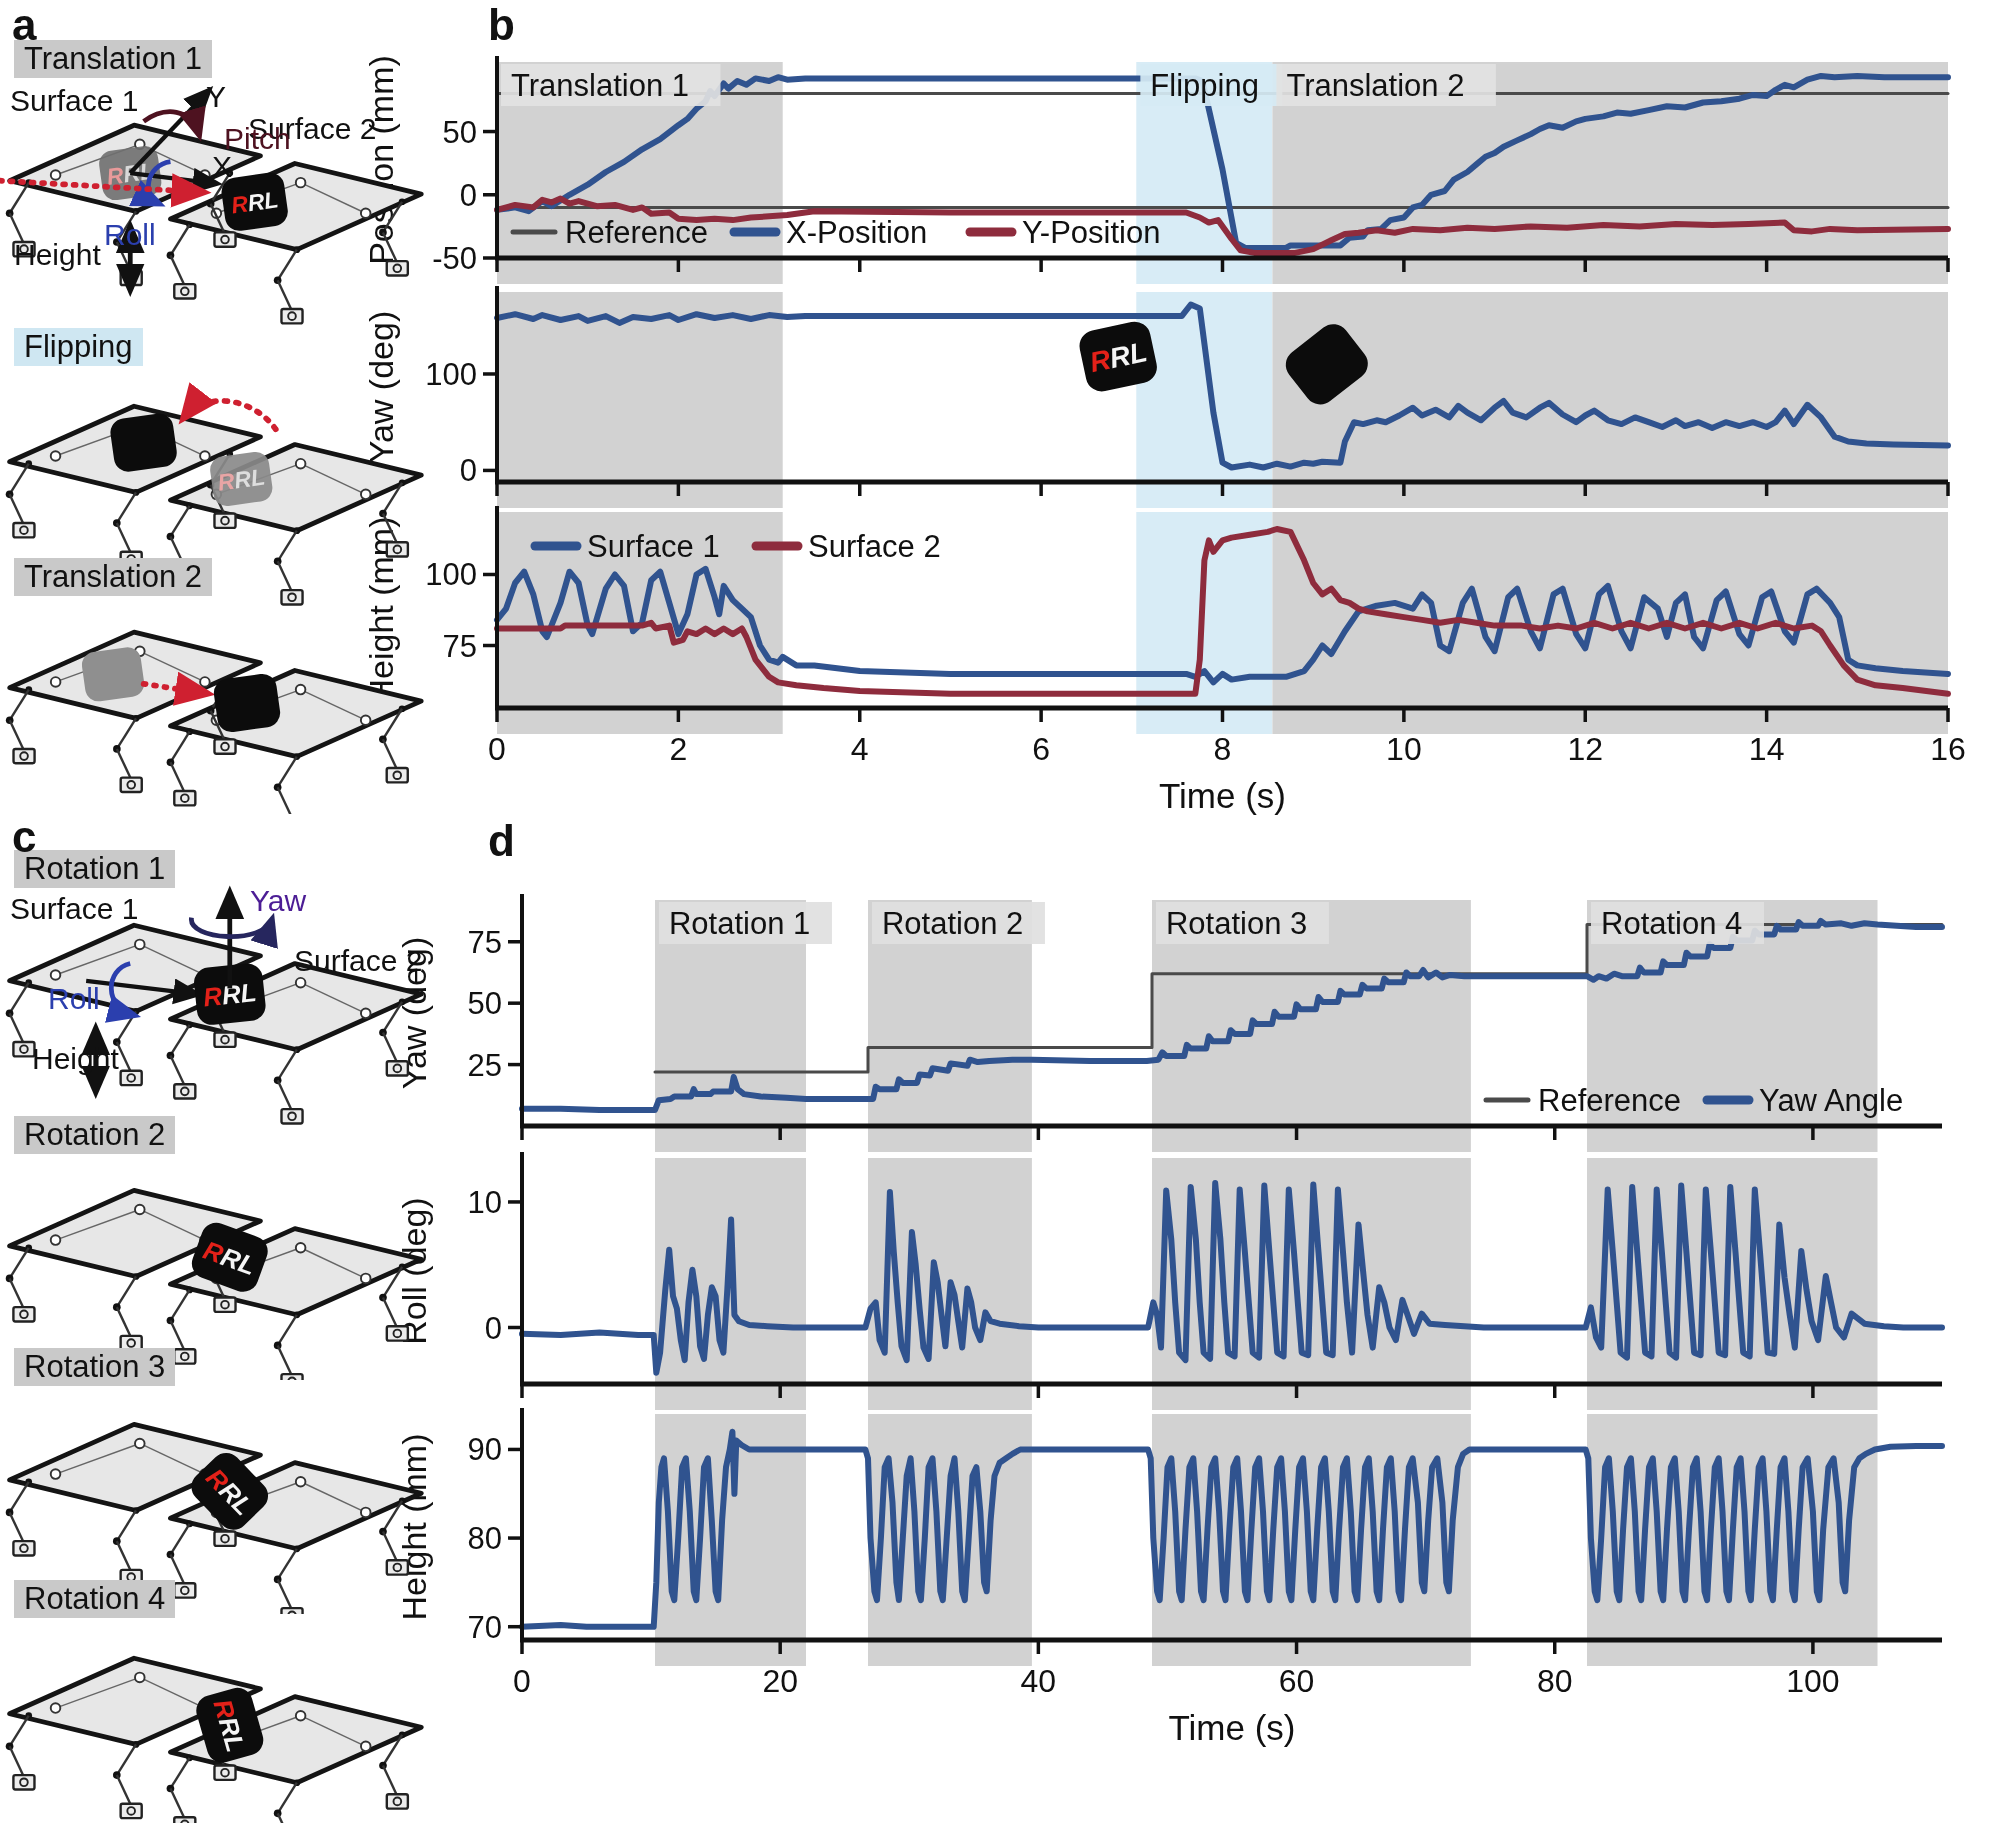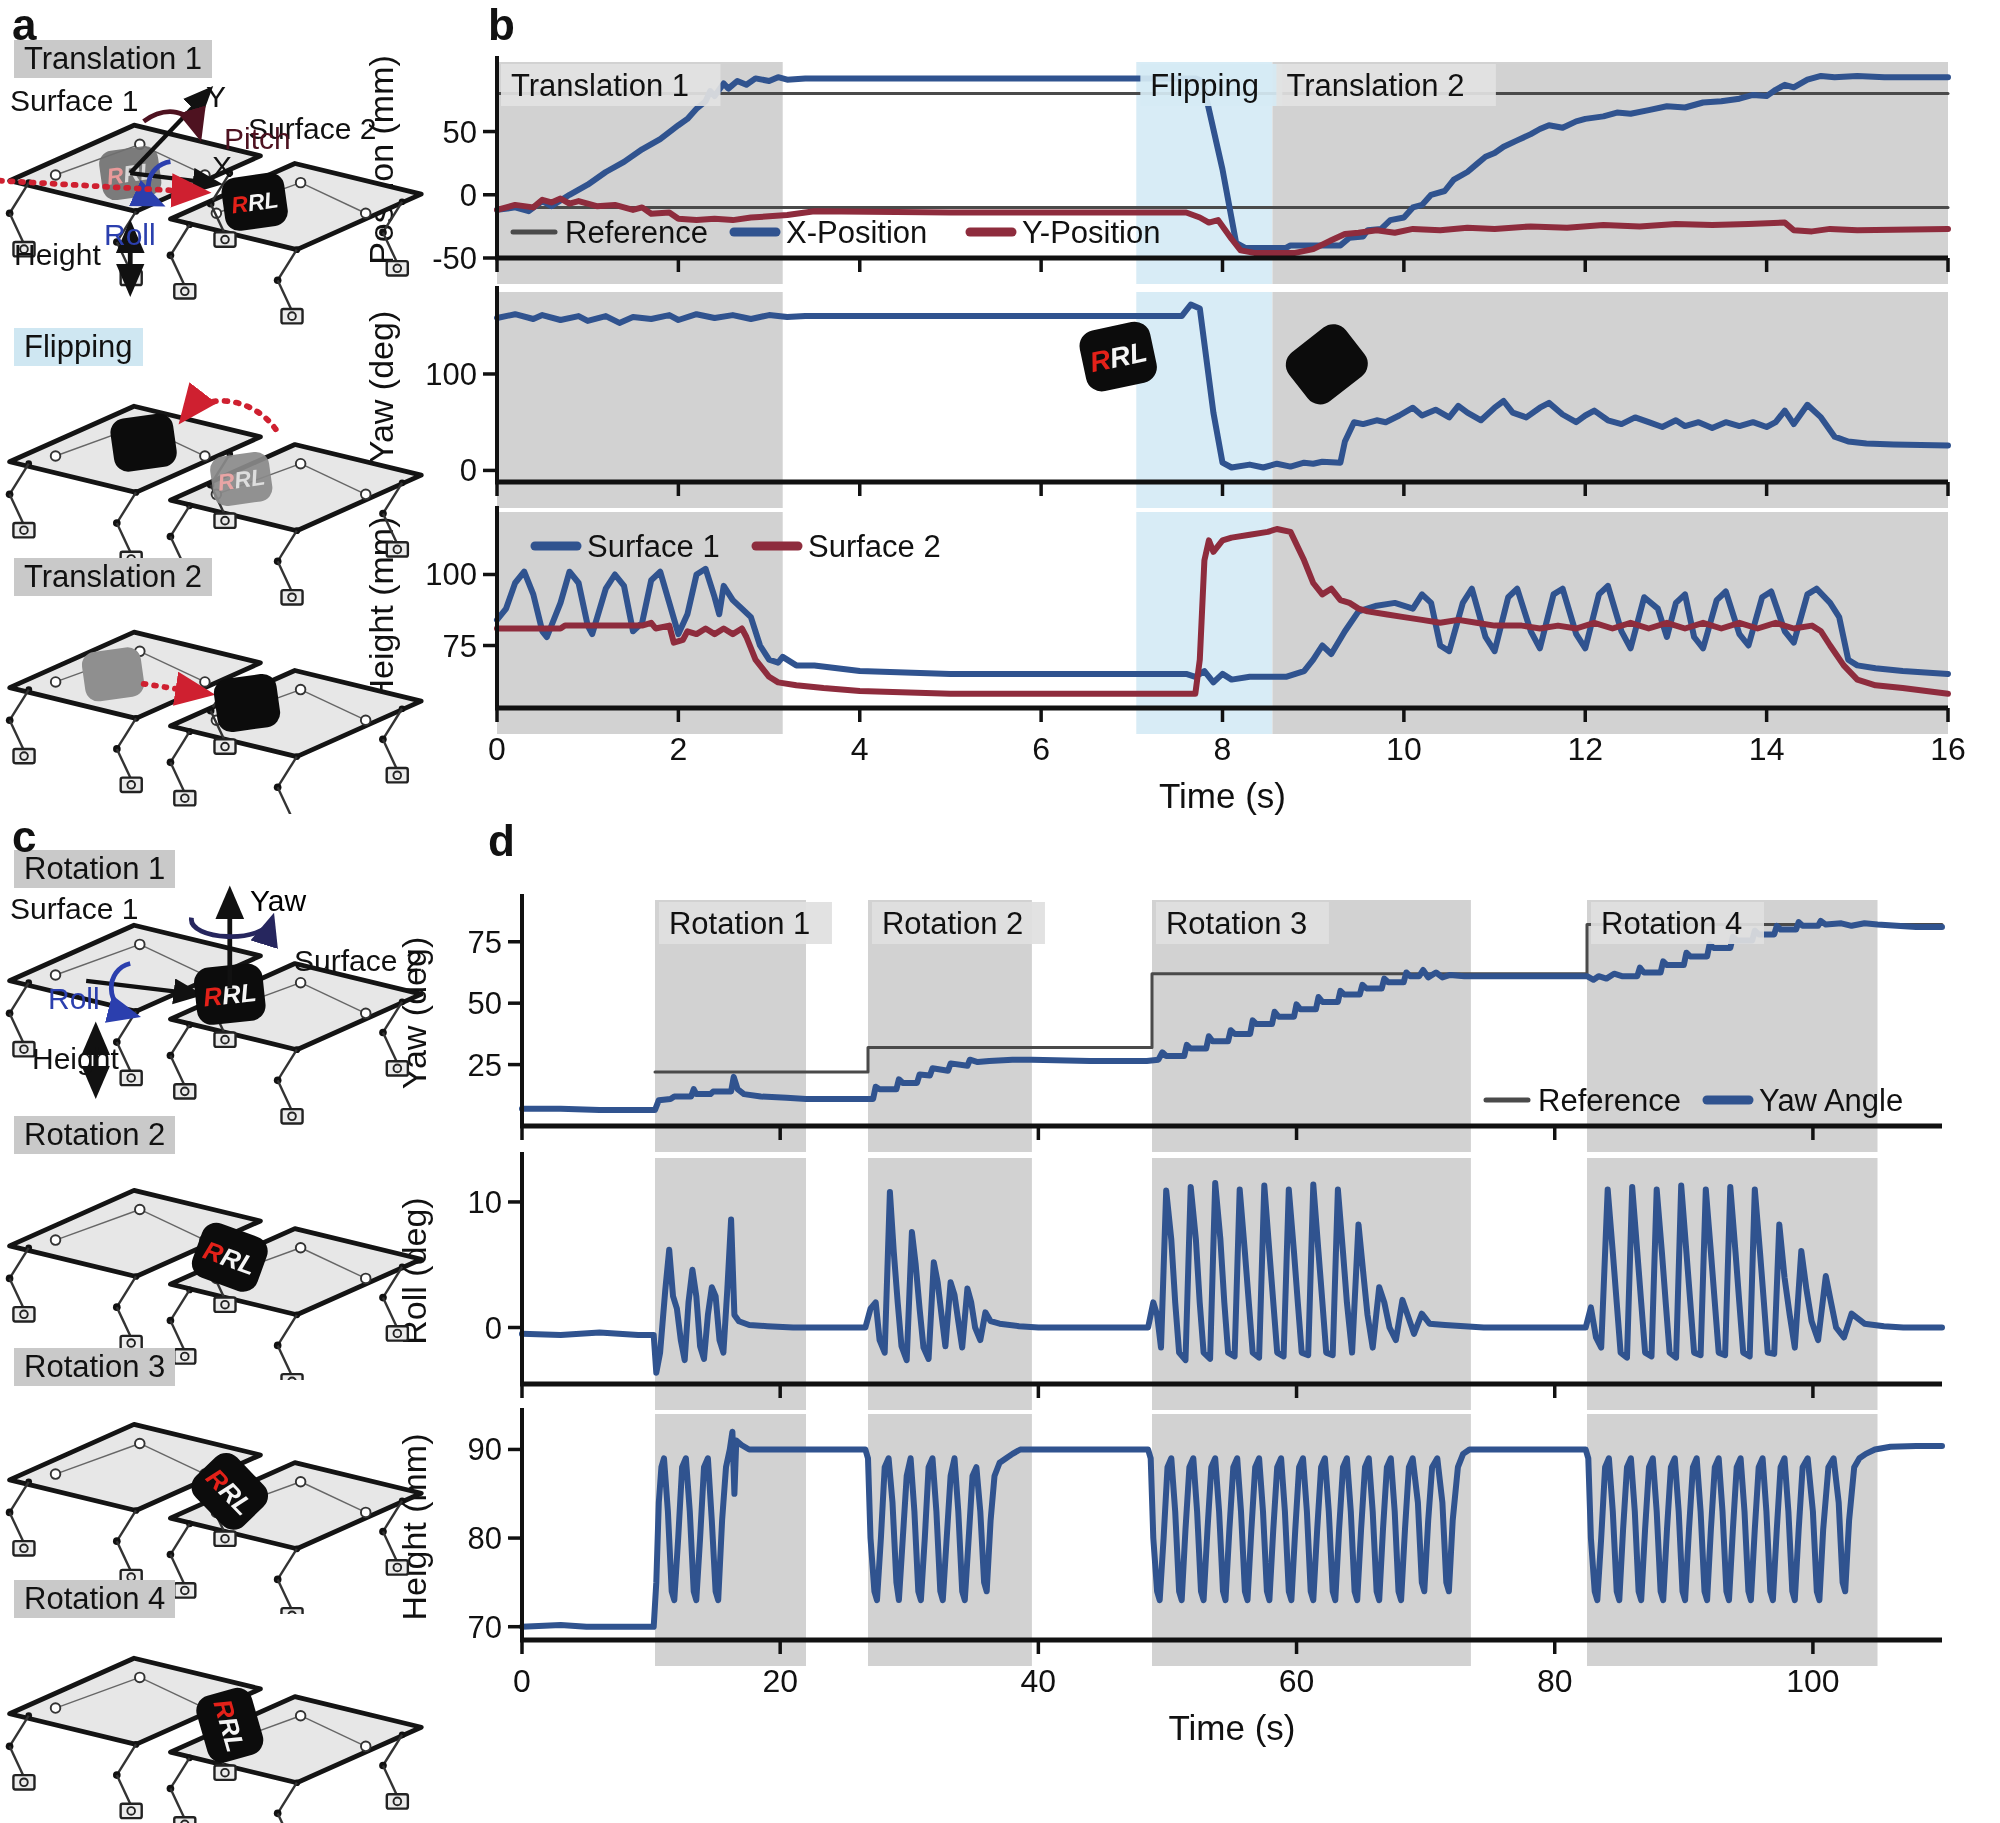--- a/index.html
+++ b/index.html
@@ -3,21 +3,21 @@
 <meta charset="utf-8">
 <style>
   html,body{margin:0;padding:0;background:#fff;}
   #page{position:relative;width:2000px;height:1823px;background:#fff;overflow:hidden;
         font-family:"Liberation Sans","DejaVu Sans",sans-serif;color:#111;}
   svg text{font-family:"Liberation Sans","DejaVu Sans",sans-serif;}
   .lbl{position:absolute;font-size:30px;line-height:1.1;color:#111;white-space:nowrap;z-index:5;}
   .plabel{position:absolute;font-size:44px;font-weight:bold;z-index:6;}
   .sec{position:absolute;font-size:31px;background:#c9c9c9;padding:1px 10px;z-index:5;white-space:nowrap;}
   .sec.blue{background:#cfe7f2;}
-  .navy{color:#000000;}
+  .navy{color:#4c1d95;}
   .blu{color:#2b3fae;text-align:center;}
   .maroon{color:#4e1220;}
   .diagram{position:absolute;z-index:2;}
   #charts{position:absolute;left:0;top:0;z-index:1;}
   .rrltext{font-style:italic;font-weight:bold;font-size:24px;text-anchor:middle;}
   .rrltext.big{font-size:27px;}
   .pin{fill:#fff;stroke:#333;stroke-width:2;}
   .pinline{stroke:#666;stroke-width:1.5;}
   .legline{stroke:#333;stroke-width:2.5;}
 </style>

